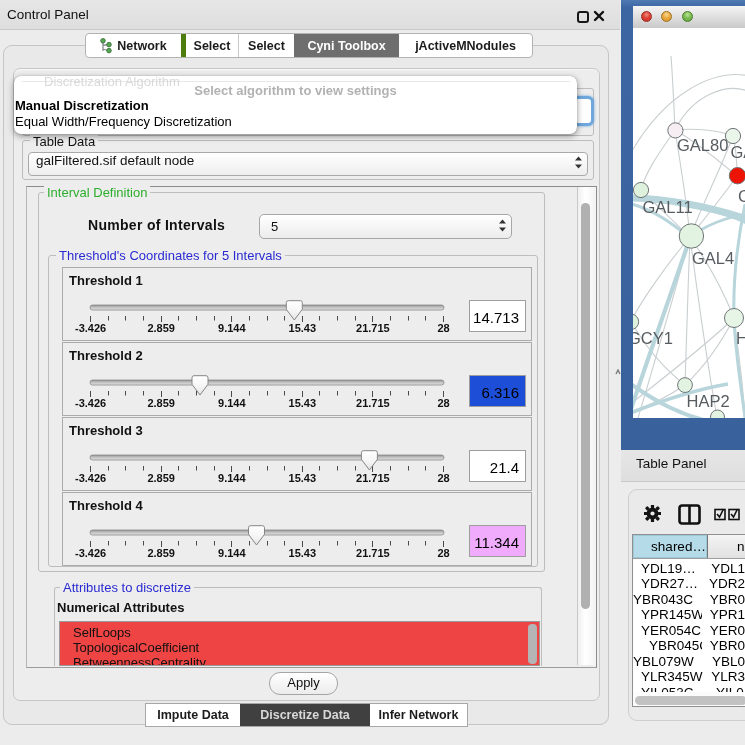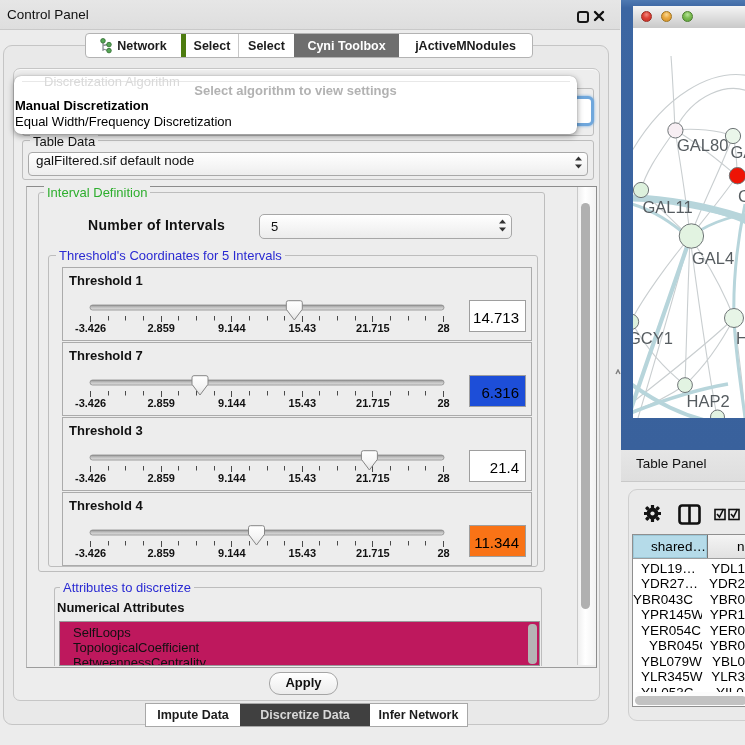--- a/index.html
+++ b/index.html
@@ -123,21 +123,21 @@
       <text x="76.2" y="35" text-anchor="middle">2.859</text>
       <text x="146.8" y="35" text-anchor="middle">9.144</text>
       <text x="217.3" y="35" text-anchor="middle">15.43</text>
       <text x="287.9" y="35" text-anchor="middle">21.715</text>
       <text x="358.5" y="35" text-anchor="middle">28</text>
     </g>
 </svg>
 <div class="abs" style="left:469px;top:300px;width:57px;height:32px;background:#fff;border:1px solid #9e9e9e;font-size:15px;text-align:right;line-height:34px;padding-right:6px;box-sizing:border-box;overflow:hidden;">14.713</div>
 
 <div class="abs" style="left:62px;top:342px;width:468px;height:72px;border:1px solid #ababab;"></div>
-<div class="abs t13" style="left:69px;top:348px;font-weight:700;">Threshold 7</div>
+<div class="abs t13" style="left:69px;top:348px;font-weight:700;">Threshold 2</div>
 <svg class="abs" style="left:74px;top:372px;" width="384" height="42" viewBox="-11 0 384 42">
 <rect x="5" y="8" width="354" height="5" rx="2.5" fill="url(#trk)" stroke="#8a8a8a" stroke-width="0.8"></rect>
 <g stroke="#4a4a4a" stroke-width="1">
       <line x1="5.5" y1="19" x2="5.5" y2="25"></line>
       <line x1="23.5" y1="19" x2="23.5" y2="23.5"></line>
       <line x1="40.5" y1="19" x2="40.5" y2="23.5"></line>
       <line x1="58.5" y1="19" x2="58.5" y2="23.5"></line>
       <line x1="76.5" y1="19" x2="76.5" y2="25"></line>
       <line x1="93.5" y1="19" x2="93.5" y2="23.5"></line>
       <line x1="111.5" y1="19" x2="111.5" y2="23.5"></line>
@@ -243,31 +243,31 @@
     </g>
 <g font-family="Liberation Sans, sans-serif" font-size="11" font-weight="700" fill="#111">
       <text x="5.6" y="35" text-anchor="middle">-3.426</text>
       <text x="76.2" y="35" text-anchor="middle">2.859</text>
       <text x="146.8" y="35" text-anchor="middle">9.144</text>
       <text x="217.3" y="35" text-anchor="middle">15.43</text>
       <text x="287.9" y="35" text-anchor="middle">21.715</text>
       <text x="358.5" y="35" text-anchor="middle">28</text>
     </g>
 </svg>
-<div class="abs" style="left:469px;top:525px;width:57px;height:32px;background:#f97316;border:1px solid #9e9e9e;font-size:15px;text-align:right;line-height:34px;padding-right:6px;box-sizing:border-box;overflow:hidden;">11.344</div>
+<div class="abs" style="left:469px;top:525px;width:57px;height:32px;background:#f0abfc;border:1px solid #9e9e9e;font-size:15px;text-align:right;line-height:34px;padding-right:6px;box-sizing:border-box;overflow:hidden;">11.344</div>
 
 <div class="abs" style="left:54px;top:587px;width:486px;height:78px;border:1px solid #bdbdbd;border-bottom:none;border-radius:3px 3px 0 0;"></div>
 <div class="abs" style="left:60px;top:580px;background:#ededed;padding:0 3px;font-size:13px;color:#2a2ad2;">Attributes to discretize</div>
 <div class="abs t13" style="left:57px;top:600px;font-weight:700;">Numerical Attributes</div>
-<div class="abs" style="left:59px;top:621px;width:481px;height:45px;background:#be185d;border:1px solid #9a9a9a;overflow:hidden;box-sizing:border-box;">
+<div class="abs" style="left:59px;top:621px;width:481px;height:45px;background:#ef4444;border:1px solid #9a9a9a;overflow:hidden;box-sizing:border-box;">
   <div class="t13" style="padding:2.5px 0 0 13px;line-height:15.2px;">SelfLoops<br>TopologicalCoefficient<br>BetweennessCentrality</div>
 </div>
 <div class="abs" style="left:528px;top:624px;width:9px;height:40px;background:#b5b5b5;border-radius:4px;"></div>
 
-<div class="abs" style="left:269px;top:672px;width:67px;height:21px;background:linear-gradient(#ffffff,#ececec);border:1px solid #a5a5a5;border-radius:11px;text-align:center;font-size:13px;font-weight:700;color:#111;line-height:20px;">Apply</div>
+<div class="abs" style="left:269px;top:672px;width:67px;height:21px;background:linear-gradient(#ffffff,#ececec);border:1px solid #a5a5a5;border-radius:11px;text-align:center;font-size:13px;font-weight:400;color:#111;line-height:20px;">Apply</div>
 
 <div class="abs" style="left:145px;top:703px;width:321px;height:22px;background:#fff;border:1px solid #a8a8a8;border-radius:0;display:flex;align-items:center;font-size:12.5px;font-weight:700;color:#1c1c1c;overflow:hidden;">
   <div style="width:94px;height:100%;display:flex;align-items:center;justify-content:center;">Impute Data</div>
   <div style="width:130px;height:100%;display:flex;align-items:center;justify-content:center;background:#404040;color:#d8d8d8;">Discretize Data</div>
   <div style="flex:1;height:100%;display:flex;align-items:center;justify-content:center;">Infer Network</div>
 </div>
 
 <svg class="abs" style="left:615px;top:369px;" width="6" height="6" viewBox="0 0 6 6">
     <path d="M1,5 L3,1 L5,5" fill="none" stroke="#7e7e7e" stroke-width="1.4"></path>
   </svg>
@@ -401,21 +401,21 @@
       </div>
       <div style="height:15.5px;display:flex;">
         <span style="width:75px;padding-left:8px;box-sizing:border-box;overflow:hidden;">YER054C</span>
         <span style="padding-left:8px;">YER0</span>
       </div>
       <div style="height:15.5px;display:flex;margin-left:8px;">
         <span style="width:75px;padding-left:8px;box-sizing:border-box;overflow:hidden;">YBR045C</span>
         <span style="padding-left:8px;">YBR0</span>
       </div>
       <div style="height:15.5px;display:flex;">
-        <span style="width:75px;padding-left:8px;box-sizing:border-box;overflow:hidden;">YBL079W</span>
+        <span style="width:75px;box-sizing:border-box;overflow:hidden;">YBL079W</span>
         <span style="padding-left:8px;">YBL0</span>
       </div>
       <div style="height:15.5px;display:flex;">
         <span style="width:75px;padding-left:8px;box-sizing:border-box;overflow:hidden;">YLR345W</span>
         <span style="padding-left:8px;">YLR3</span>
       </div>
       <div style="height:15.5px;display:flex;">
         <span style="width:75px;padding-left:8px;box-sizing:border-box;overflow:hidden;">YIL053C</span>
         <span style="padding-left:8px;">YIL0</span>
       </div>

